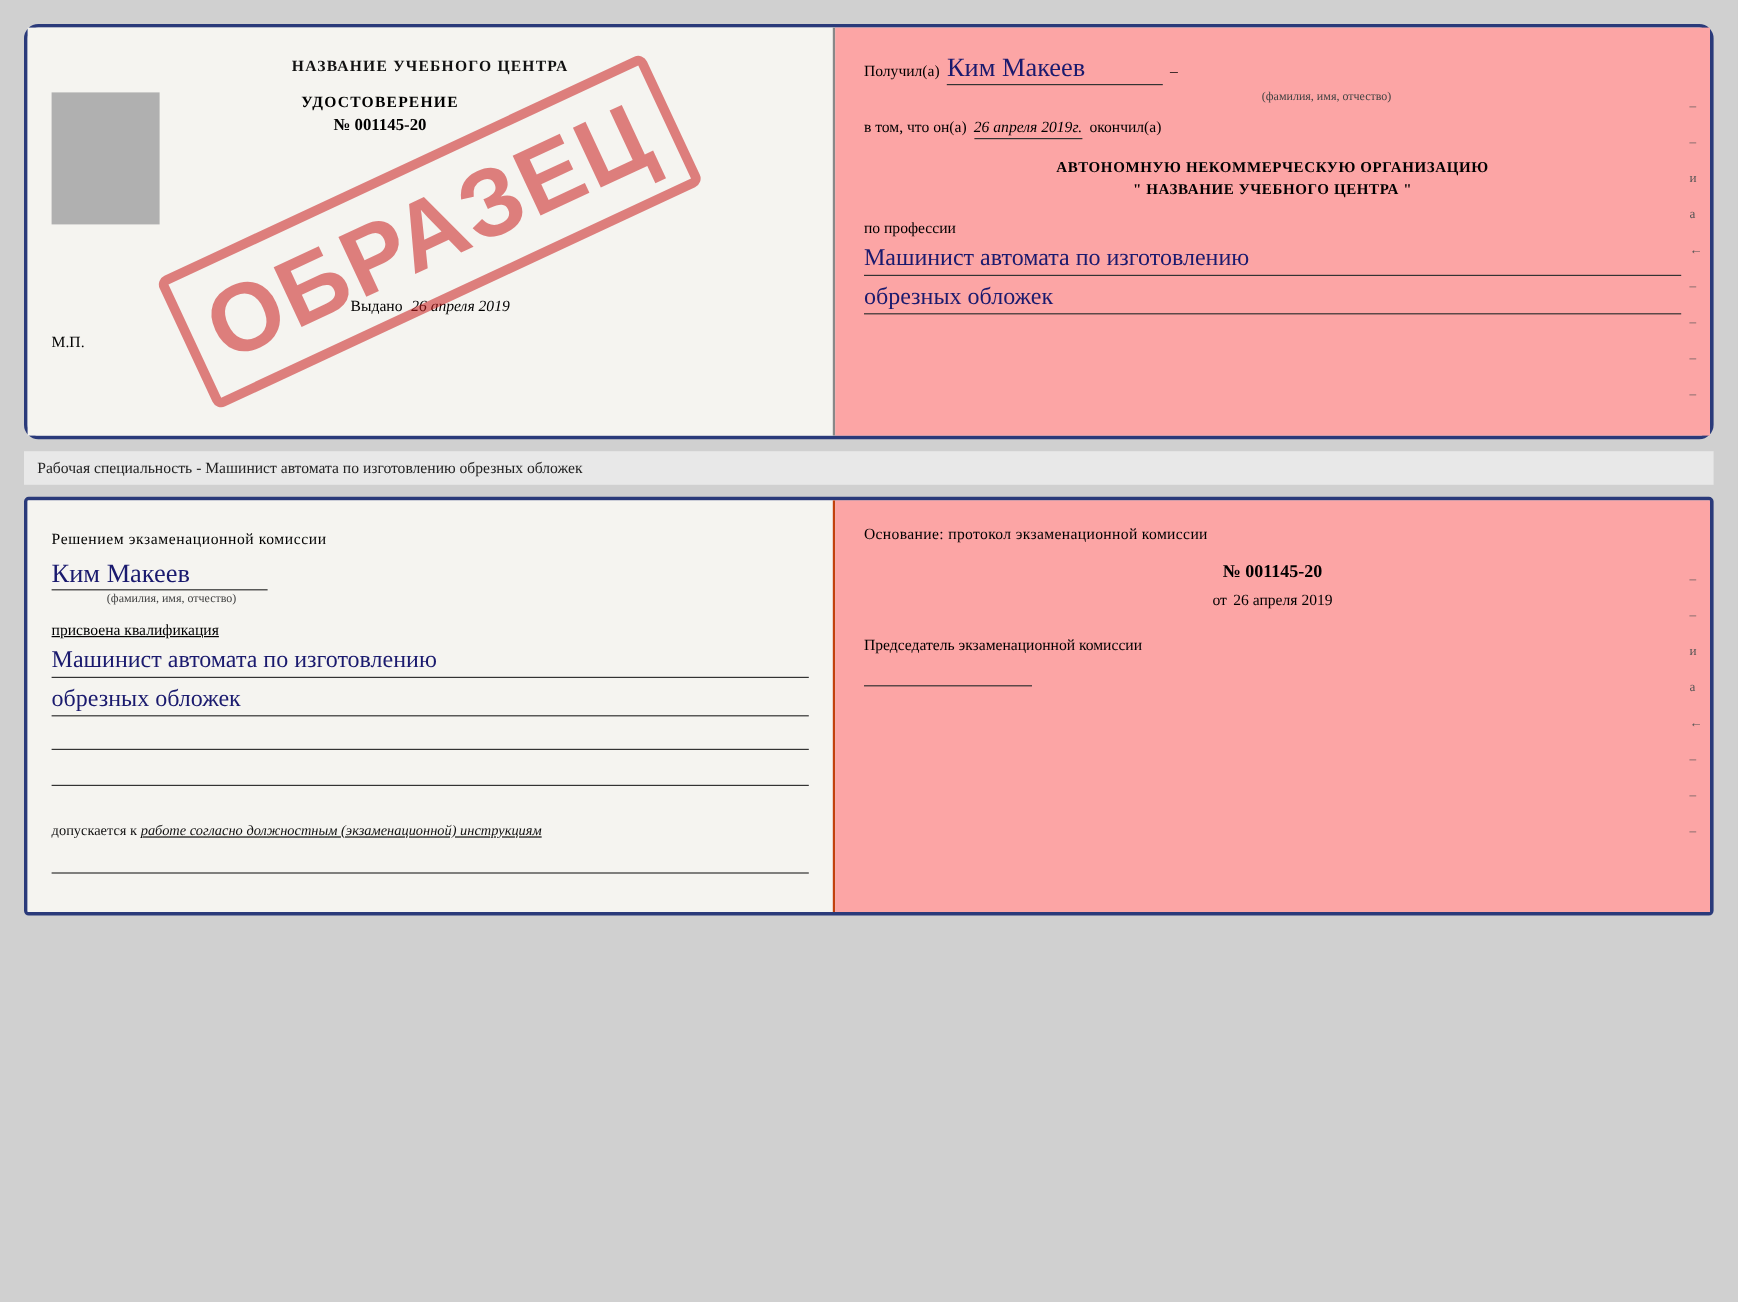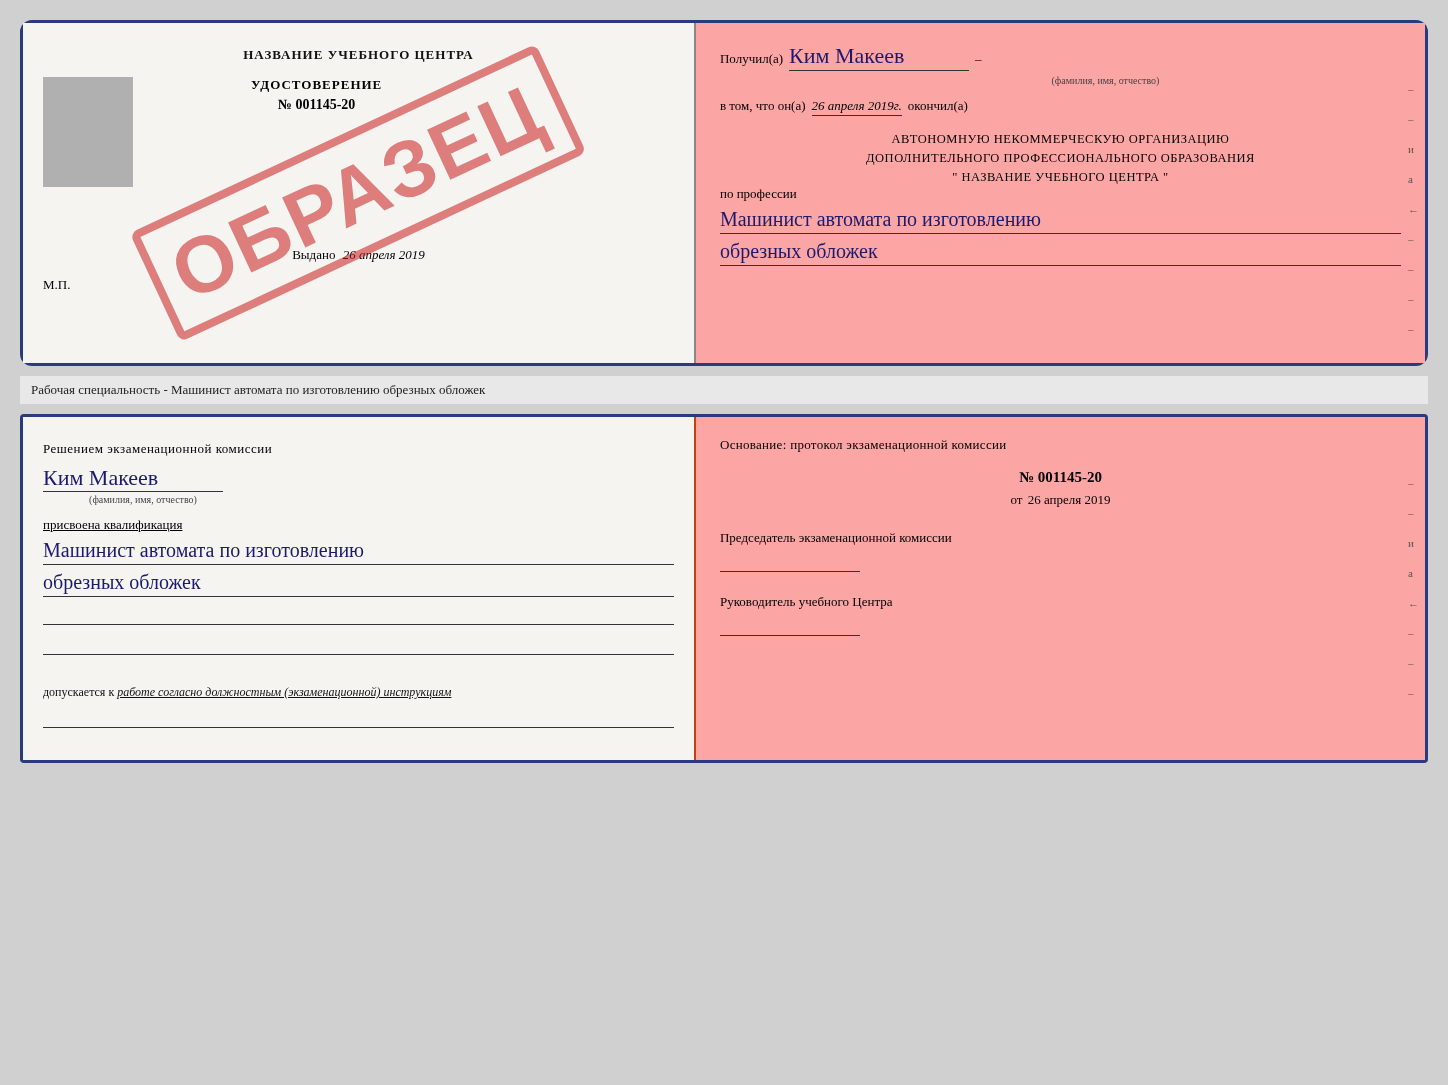--- a/index.html
+++ b/index.html
@@ -144,24 +144,25 @@
     .date-italic {
       font-style: italic;
       border-bottom: 1px solid #333;
       padding-bottom: 1px;
       font-size: 13px;
     }
 
     .org-block {
       text-align: center;
       font-size: 12.5px;
-      font-weight: normal;
+      font-weight: bold;
       letter-spacing: 0.5px;
       text-transform: uppercase;
       line-height: 1.5;
+      margin-bottom: 14px;
     }
 
     .po-professii {
       font-size: 13px;
       margin-bottom: 6px;
     }
 
     .profession-name {
       font-family: 'Brush Script MT', cursive, 'Comic Sans MS', cursive;
       font-size: 20px;
@@ -342,21 +343,20 @@
     <div class="fio-hint">(фамилия, имя, отчество)</div>
 
     <div class="vtom-line">
       <span>в том, что он(а)</span>
       <span class="date-italic">26 апреля 2019г.</span>
       <span>окончил(а)</span>
     </div>
 
     <div class="org-block">
       <div>АВТОНОМНУЮ НЕКОММЕРЧЕСКУЮ ОРГАНИЗАЦИЮ</div>
-      <div>ДОПОЛНИТЕЛЬНОГО ПРОФЕССИОНАЛЬНОГО ОБРАЗОВАНИЯ</div>
       <div>
         <span>"</span>
         <span>НАЗВАНИЕ УЧЕБНОГО ЦЕНТРА</span>
         <span>"</span>
       </div>
     </div>
 
     <div class="po-professii">по профессии</div>
     <span class="profession-name">Машинист автомата по изготовлению</span>
     <span class="profession-name">обрезных обложек</span>
@@ -408,24 +408,20 @@
     <div class="ot-date">
       <span>от</span>
       <span style="margin-left:2px;">26 апреля 2019</span>
     </div>
 
     <div class="signature-block">
       <div class="sig-label">Председатель экзаменационной комиссии</div>
       <div class="sig-line"></div>
     </div>
 
-    <div class="signature-block">
-      <div class="rukovoditel-label">Руководитель учебного Центра</div>
-      <div class="sig-line"></div>
-    </div>
 
     <div class="bottom-side-marks">
       <span>–</span>
       <span>–</span>
       <span>и</span>
       <span>а</span>
       <span>←</span>
       <span>–</span>
       <span>–</span>
       <span>–</span>

